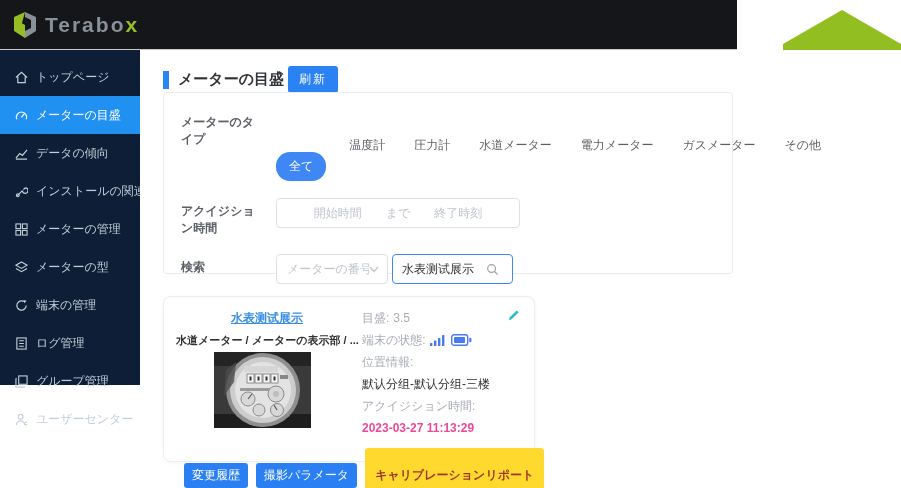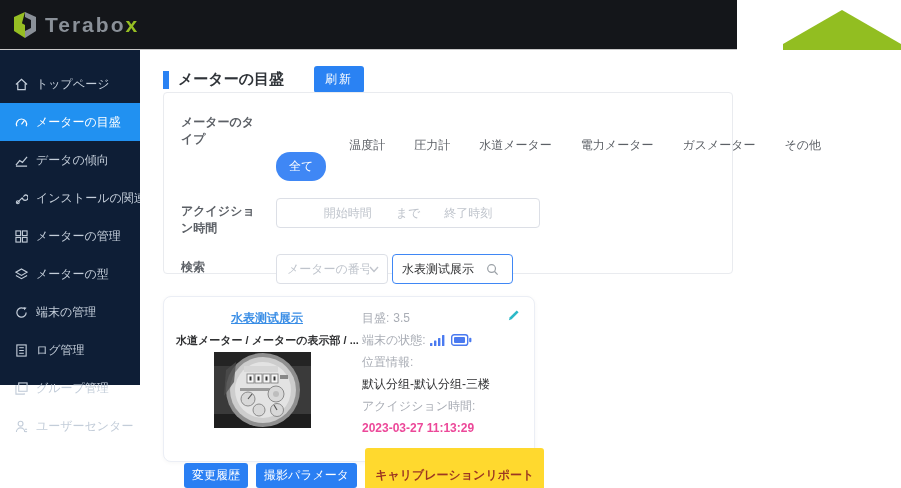--- a/index.html
+++ b/index.html
@@ -12,48 +12,48 @@
             display:flex; align-items:center; padding-left:14px; }
   .logo { display:flex; align-items:center; gap:7px; }
   .logo-text { font-size:21px; font-weight:bold; letter-spacing:2px; color:#8a9098; }
   .logo-text .accent { color:#96be23; }
 
   
   .hexagon { position:absolute; left:783px; top:10px; width:118px; height:136px; }
 
   
   .sidebar { position:absolute; left:0; top:50px; width:140px; height:335px;
-             background:#0e1e36; padding-top:15px; }
+             background:#0e1e36; padding-top:8px; }
   .side-item { height:38px; display:flex; align-items:center; gap:8px;
                padding-left:15px; color:#c3cdd9; font-size:12px; cursor:pointer;
                white-space:nowrap; overflow:hidden; }
   .side-item svg { flex:0 0 auto; }
   .side-item.active { background:#2191f1; color:#ffffff; }
 
   
   .main { position:absolute; left:140px; top:50px; width:761px; height:438px; background:#fff; }
 
   .page-header { position:absolute; left:23px; top:16px; display:flex; align-items:center; }
   .title-bar { width:6px; height:18px; background:#2a82f3; margin-right:9px; }
   .page-title { font-size:15px; font-weight:bold; color:#2f3338; }
-  .btn-refresh { margin-left:30px; background:#2a82f3; color:#fff; font-size:12px;
+  .btn-refresh { margin-left:4px; background:#2a82f3; color:#fff; font-size:12px;
                  padding:5px 11px; border:none; border-radius:3px; letter-spacing:2px; cursor:pointer; }
 
   
   .filter-panel { position:absolute; left:23px; top:42px; width:570px; height:182px;
                   border:1px solid #e9ebef; border-radius:4px; background:#fff; padding:16px 0 0 17px; }
   .filter-row { display:flex; align-items:flex-start; margin-bottom:17px; }
   .filter-label { width:95px; flex:0 0 95px; font-size:12px; color:#5c6066; font-weight:bold;
                   line-height:17px; padding-top:5px; padding-right:12px; }
   .type-tabs { display:flex; align-items:center; gap:29px; padding-top:1px; }
   .type-tab { font-size:12px; color:#5c6066; cursor:pointer; white-space:nowrap; }
   .type-tab.active { background:#3f87f5; color:#fff; padding:6px 13px; border-radius:14px;margin-top:42px; }
   .type-tabs .type-tab:first-child { margin-right:-6px; }
 
-  .range-input { width:264px; height:30px; border:1px solid #dcdfe6; border-radius:4px;
+  .range-input { width:244px; height:30px; border:1px solid #dcdfe6; border-radius:4px;
                  display:flex; align-items:center; justify-content:center; gap:24px;
                  font-size:12px; color:#bfc4cc; background:#fff; cursor:text; }
   .select-box { width:112px; height:30px; border:1px solid #dcdfe6; border-radius:4px;
                 display:flex; align-items:center; font-size:12px; color:#bfc4cc;
                 padding:0 8px 0 10px; background:#fff; cursor:pointer; }
   .select-box .sel-text { flex:1; white-space:nowrap; overflow:hidden; }
   .search-box { width:121px; height:30px; border:1px solid #3f87f5; border-radius:4px;
                 display:flex; align-items:center; padding:0 8px 0 9px; margin-left:4px; background:#fff; }
   .search-box input { border:none; outline:none; width:84px; font-size:12px; color:#303133;
                       font-family:inherit; background:transparent; }

